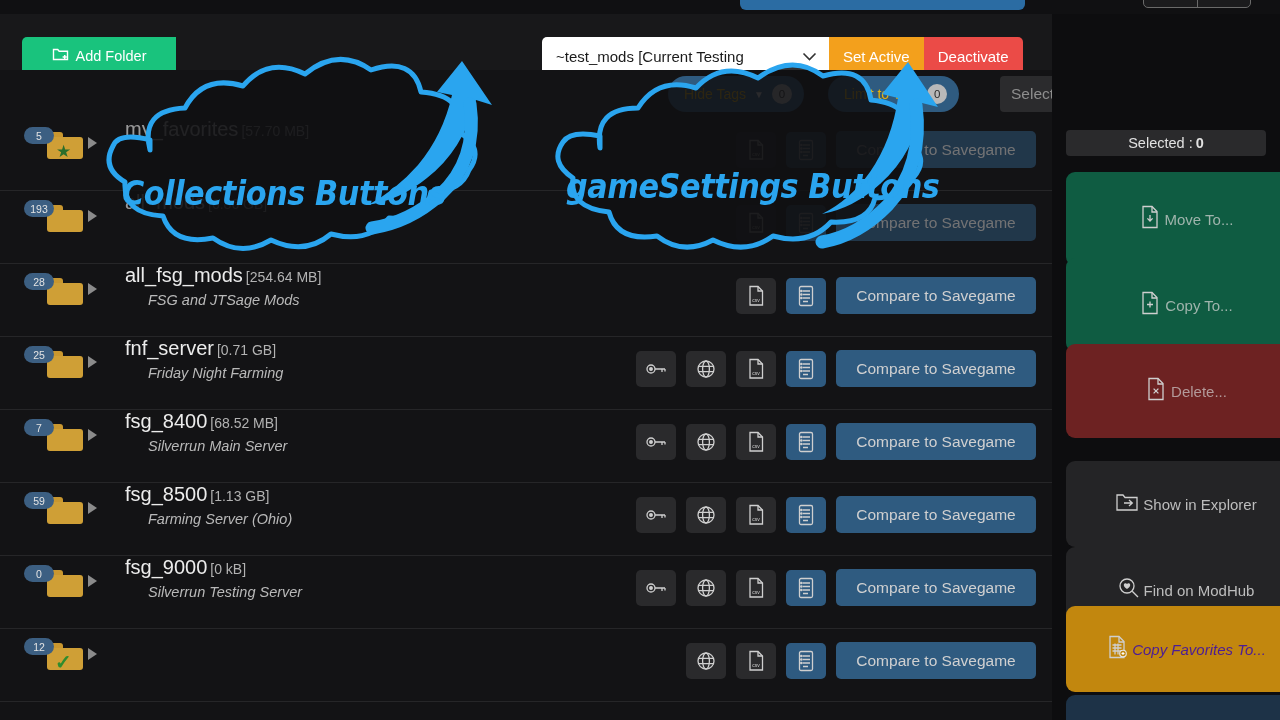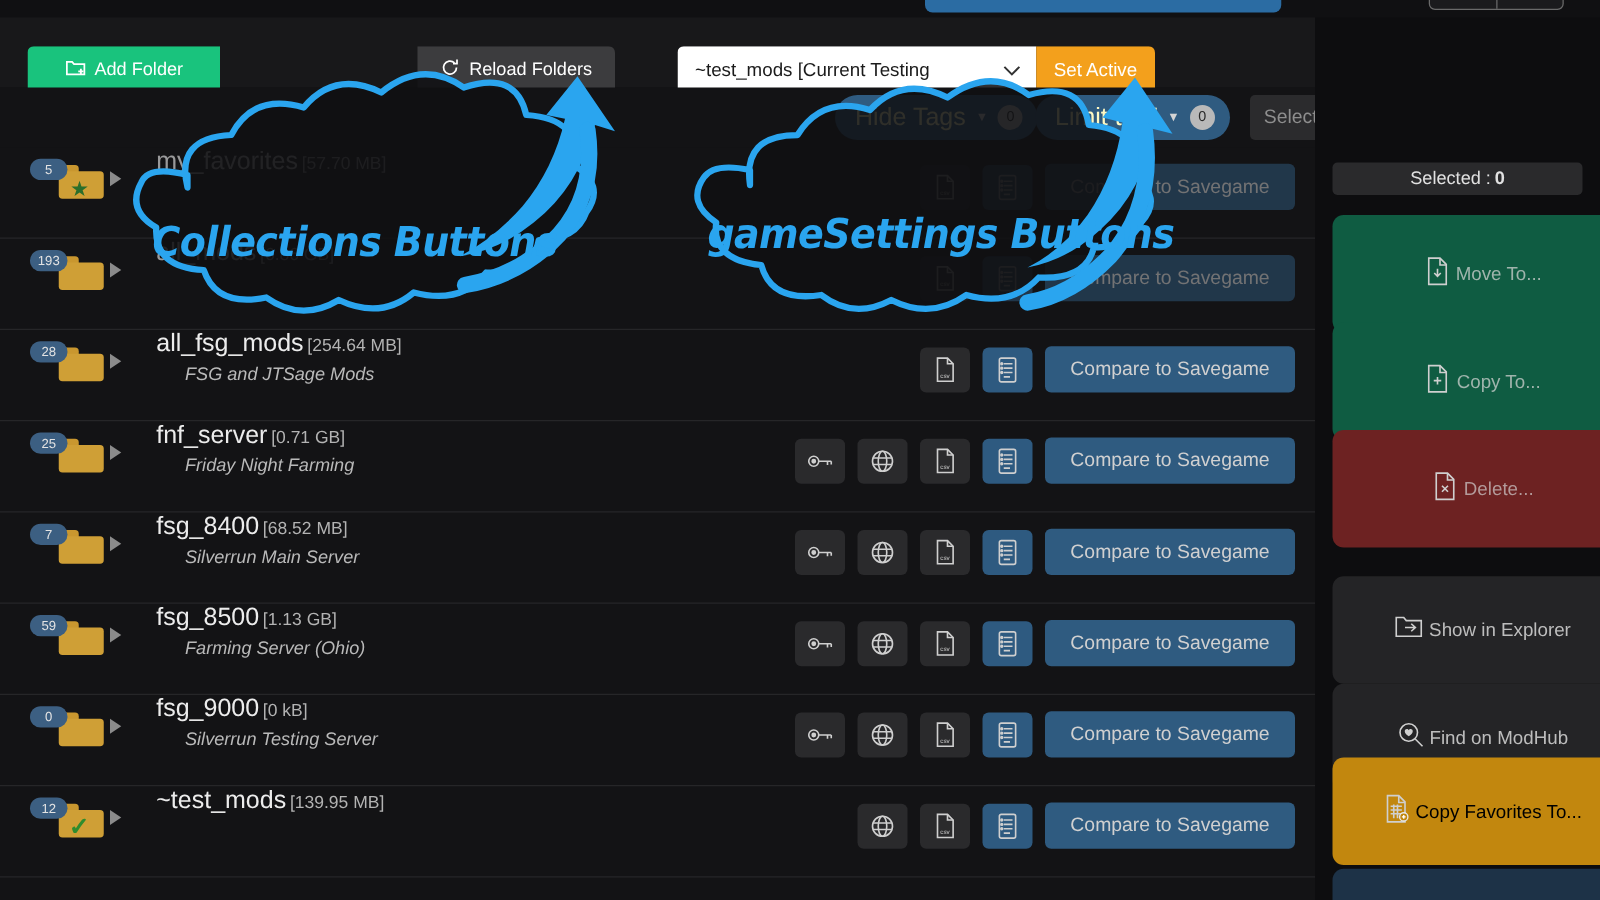--- a/index.html
+++ b/index.html
@@ -47,21 +47,21 @@
   
   .filterbar { position:absolute; top:70px; left:0; width:1052px; height:48px; background:#131315; }
   .limit-group { position:absolute; top:5px; left:14px; height:38px; display:flex;
                  border-radius:5px; overflow:hidden; }
   .limit-label { background:#2d2d2f; color:#8d8d8d; font-size:15.5px; display:flex;
                  align-items:center; padding:0 15px; }
   .limit-input { background:#9a9a9a; border:none; width:418px; height:38px; outline:none;
                  font-size:15px; padding:0 10px; color:#1a1a1a; }
   .tagpill { position:absolute; top:6px; height:36px; background:#2f5b80; border-radius:18px;
              display:flex; align-items:center; gap:8px; padding:0 12px 0 16px; cursor:pointer; }
-  .tagpill .tp-label { color:#fef9c3; font-size:20px; white-space:nowrap; }
+  .tagpill .tp-label { color:#eab308; font-size:14px; white-space:nowrap; }
   .tagpill .tp-caret { color:#d4d4d4; font-size:10px; }
   .tagpill .tp-count { background:#b9b9b9; color:#2a2a2a; font-size:11.5px; border-radius:50%;
                        width:20px; height:20px; display:flex; align-items:center; justify-content:center; }
   .pill-hide { left:668px; }
   .pill-limit { left:828px; }
   .select-box { position:absolute; top:6px; left:1000px; height:36px; background:#2b2b2d;
                 display:flex; align-items:center; padding:0 11px; color:#8e8e8e; font-size:15.5px;
                 border-radius:4px 0 0 4px; }
   .seg { position:absolute; top:6px; left:1079px; height:36px; display:flex;
          border:1px solid #5a5a5a; border-radius:4px; overflow:hidden; }
@@ -113,21 +113,21 @@
   .sbtn { position:absolute; left:14px; width:240px; border-radius:9px; display:flex;
           flex-direction:row; align-items:center; justify-content:center; gap:4px; cursor:pointer; }
   .sbtn .sl { font-size:15px; }
   .sb-green { background:#0f5c42; }
   .sb-green .sl { color:#9fb4ac; }
   .sb-red { background:#6d2222; }
   .sb-red .sl { color:#b39a9a; }
   .sb-grey { background:#242426;margin-top:28px; }
   .sb-grey .sl { color:#bdbdbd; }
   .sb-gold { background:#c2870e; }
-  .sb-gold .sl { color:#000000; }
+  .sb-gold .sl { color:#4c1d95;font-style:italic; }
   .sb-navy { background:#1d3247; }
   .sb-navy .sl { color:#c2ccd6; }
 
   
   .anno { position:absolute; top:0; left:0; width:1280px; height:720px; pointer-events:none; z-index:50; }
   .anno-txt { position:absolute; color:#2aa5ef; font-family:"DejaVu Sans", sans-serif;
               font-weight:bold; font-style:italic; font-size:33px; letter-spacing:-.5px;
               white-space:nowrap; transform:scaleX(.92); transform-origin:left center; }
   .txt-coll { left:122px; top:174px; }
   .txt-gs   { left:566px; top:167px; }
@@ -154,43 +154,37 @@
         <span>Add Folder</span>
       </div>
       <div class="tb-btn tb-edit">
         <span>
           <svg width="17" height="15" viewBox="0 0 17 15" fill="none" stroke="#fff" stroke-width="1.4">
             <path d="M1.5 12.5V2.5h4.2l1.5 1.8h8.3v8.2z"></path>
           </svg>
         </span>
         <span>Edit Folders</span>
       </div>
-      <div class="tb-btn tb-reload">
-        <span>
-          <svg width="16" height="16" viewBox="0 0 16 16" fill="none" stroke="#fff" stroke-width="1.4">
-            <path d="M13.2 8a5.2 5.2 0 1 1-1.6-3.7"></path>
-            <path d="M13.6 1.6v3.2h-3.2"></path>
-          </svg>
-        </span>
-        <span>Reload Folders</span>
-      </div>
     </div>
 
     <div class="coll-wrap">
       <div class="coll-select">
         <span class="label">~test_mods [Current Testing</span>
         <span class="coll-chev">
           <svg width="15" height="9" viewBox="0 0 15 9" fill="none" stroke="#333" stroke-width="1.6">
             <path d="M1.5 1.5L7.5 7.5L13.5 1.5"></path>
           </svg>
         </span>
       </div>
       <div class="btn-setactive">
         <span>Set Active</span>
       </div>
+      <div class="btn-deactivate">
+        <span>Deactivate</span>
+      </div>
     </div>
 
     <div class="btn-checkver">
       <span>Check Versions</span>
     </div>
   </div>
 
   <div class="filterbar">
 
     <div class="tagpill pill-hide">
@@ -533,23 +527,20 @@
       </div>
     </div>
     <div class="row">
       <div class="badge">12</div>
       <div class="folder">
         <div class="tab"></div>
           <div class="body"></div>
           <span class="check">✓</span>
       </div>
       <div class="caret"></div>
-      <div class="rowtext">
-        <span class="rowname">~test_mods</span><span class="rowsize">[139.95 MB]</span>
-      </div>
 
       <div class="rowacts">
         <div class="iconbtn">
               <span>
               <svg width="20" height="20" viewBox="0 0 20 20" fill="none" stroke="#cfcfcf" stroke-width="1.3">
       <circle cx="10" cy="10" r="8"></circle>
                 <ellipse cx="10" cy="10" rx="3.4" ry="8"></ellipse>
       <path d="M2.3 7.4h15.4M2.3 12.6h15.4"></path>
               </svg>
             </span>

